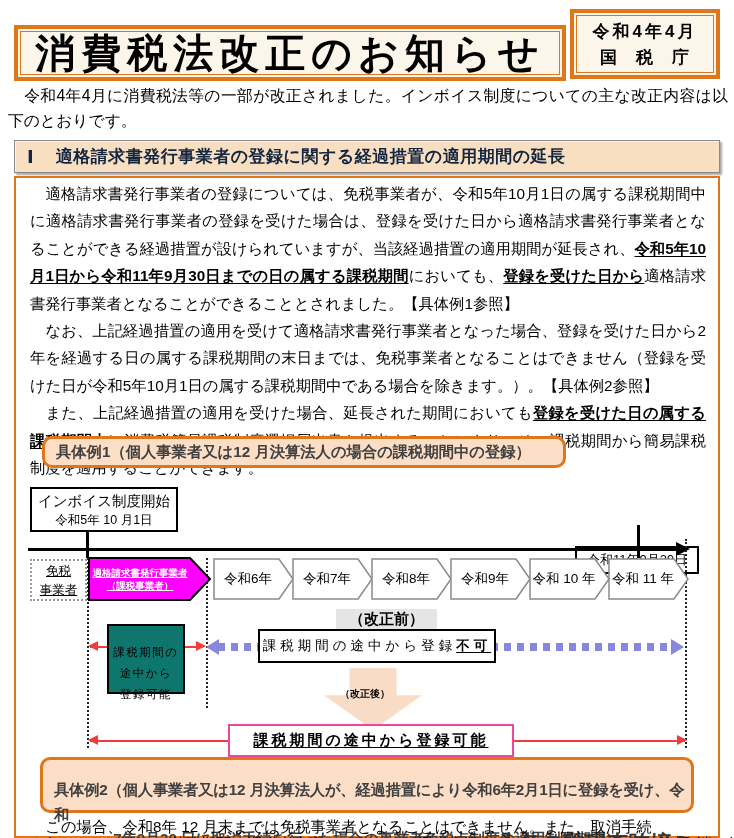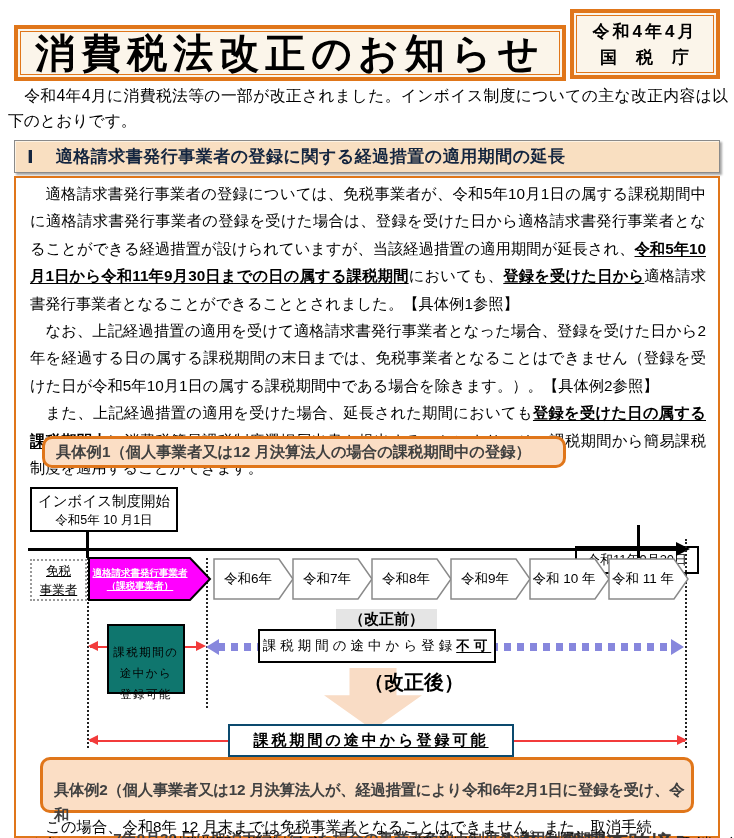--- a/index.html
+++ b/index.html
@@ -70,22 +70,22 @@
   .rhead.right{border-left:10px solid #f23b3b;}
   .bline{position:absolute;left:218px;top:643px;width:458px;height:8px;
          background:repeating-linear-gradient(90deg,#8787dd 0 7px,transparent 7px 13px);}
   .bhead{position:absolute;top:639px;width:0;height:0;border-top:8px solid transparent;border-bottom:8px solid transparent;}
   .bhead.left{left:206px;border-right:13px solid #8787dd;}
   .bhead.right{left:671px;border-left:13px solid #8787dd;}
   .noreg{position:absolute;left:258px;top:629px;width:238px;height:34px;box-sizing:border-box;border:2px solid #000;
          background:#fff;display:flex;align-items:center;justify-content:center;font-size:13.5px;letter-spacing:4px;}
   .after-arrow{position:absolute;left:324px;top:668px;width:98px;height:62px;background:#F9DCC5;
                clip-path:polygon(26% 0,74% 0,74% 44%,100% 44%,50% 100%,0 44%,26% 44%);}
-  .after-label{position:absolute;left:340px;top:669px;font-weight:bold;font-size:20px;margin-left:24px;}
-  .okreg{position:absolute;left:228px;top:724px;width:286px;height:33px;box-sizing:border-box;border:2px solid #0c4a6e;
+  .after-label{position:absolute;left:340px;top:687px;font-weight:bold;font-size:10px;}
+  .okreg{position:absolute;left:228px;top:724px;width:286px;height:33px;box-sizing:border-box;border:2px solid #ec4899;
          background:#fff;display:flex;align-items:center;justify-content:center;font-size:15px;font-weight:bold;
          letter-spacing:3px;}
   .okreg span{text-decoration:underline;text-underline-offset:2px;}
   
   .fline{position:absolute;left:30px;width:676px;font-size:15.3px;line-height:20px;white-space:nowrap;}
   .f1{top:817px;}
   .f2{top:834px;}
   .watermark{position:absolute;left:497px;top:801px;font-size:22px;font-weight:bold;color:rgba(45,45,45,.88);
              white-space:nowrap;letter-spacing:0px;text-shadow:0 0 1px rgba(45,45,45,.5);margin-top:28px;}
 </style>

